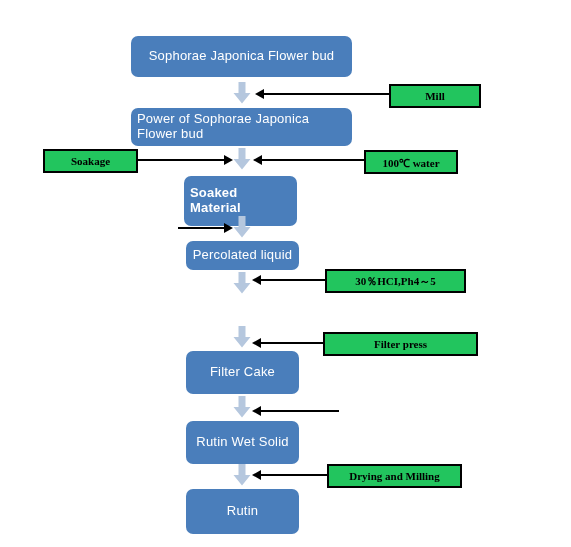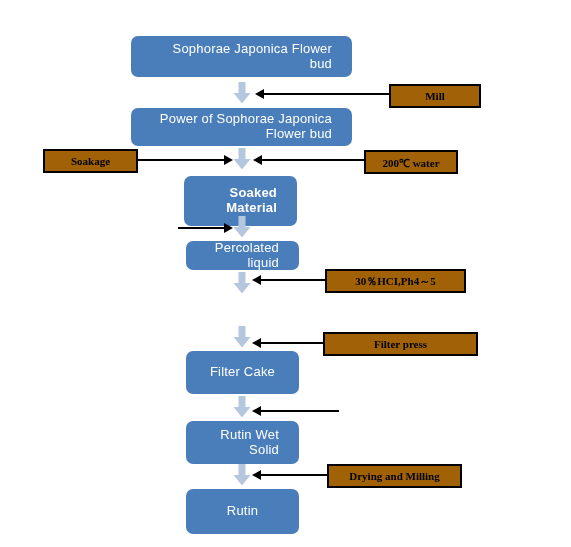--- a/index.html
+++ b/index.html
@@ -17,33 +17,33 @@
   }
   
   .pbox {
     position: absolute;
     background: #4a7ebb;
     border-radius: 7px;
     color: #ffffff;
     display: flex;
     align-items: center;
     justify-content: center;
-    text-align: right;
+    text-align: left;
     font-family: "Liberation Sans", sans-serif;
     font-size: 13px;
     font-weight: 400;
     letter-spacing: 0.2px;
     line-height: 1.15;
     box-sizing: border-box;
-    padding: 2px 20px;
+    padding: 2px 6px;
   }
   
   .lbox {
     position: absolute;
-    background: #a16207;
+    background: #22c55e;
     border: 2px solid #000000;
     color: #000000;
     display: flex;
     align-items: center;
     justify-content: center;
     text-align: center;
     font-family: "Liberation Serif", serif;
     font-weight: bold;
     font-size: 11px;
     box-sizing: border-box;
@@ -110,21 +110,21 @@
     </svg>
   </div>
 
   <div class="lbox" style="left:43px; top:149px; width:95px; height:22px;">
     <span>Soakage</span>
   </div>
   <div class="hline" style="left:138px; top:159px; width:86px;"></div>
   <div class="ahead-right" style="left:224px; top:155px;"></div>
 
   <div class="lbox" style="left:364px; top:150px; width:94px; height:21px;">
-    <span>200℃ water</span>
+    <span>100℃ water</span>
   </div>
   <div class="hline" style="left:262px; top:159px; width:102px;"></div>
   <div class="ahead-left" style="left:253px; top:155px;"></div>
 
   <div class="pbox" style="left:184px; top:176px; width:113px; height:50px;font-weight:bold;">
     <span>Soaked Material</span>
   </div>
 
   <div class="varrow" style="left:233px; top:216px;">
     <svg width="18" height="22" viewBox="0 0 18 22">

